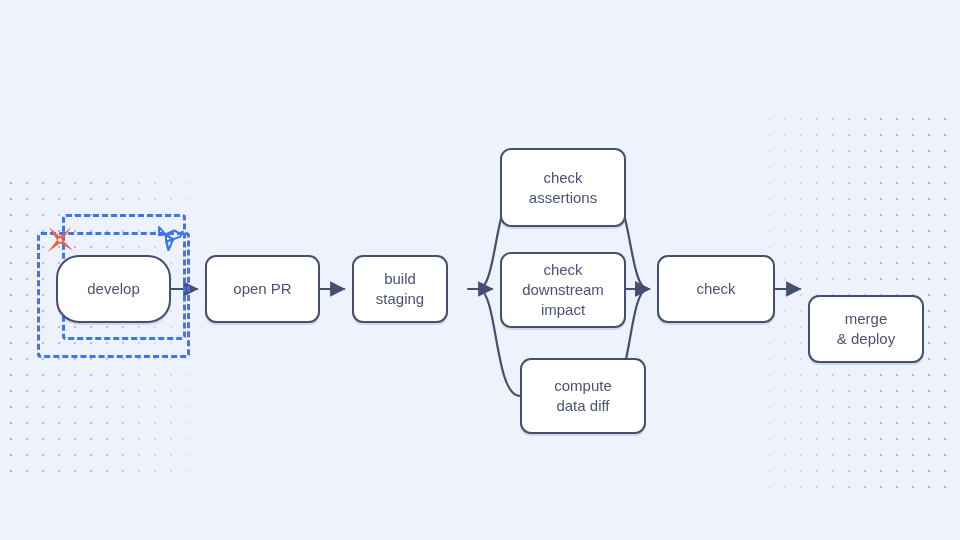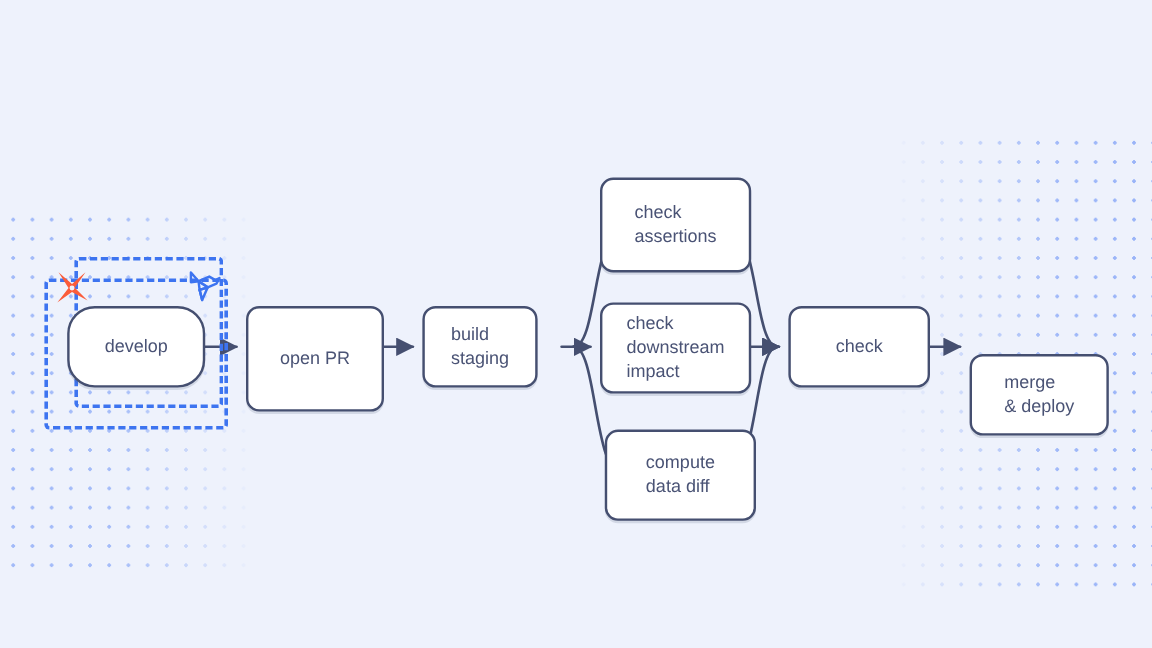--- a/index.html
+++ b/index.html
@@ -64,35 +64,35 @@
   
   .node {
     position: absolute;
     box-sizing: border-box;
     background: #ffffff;
     border: 2.2px solid #454f70;
     border-radius: 11px;
     display: flex;
     align-items: center;
     justify-content: center;
-    text-align: left;
+    text-align: center;
     color: #4a5375;
     font-size: 15px;
     line-height: 1.32;
     padding: 4px 17px;
     box-shadow: 0 2px 0 rgba(69,79,112,.16);
     white-space: pre-line;
   }
 
   #node-develop   { left: 56px;  top: 255px; width: 115px; height: 68px; border-radius: 23px; }
-  #node-open-pr   { left: 205px; top: 255px; width: 115px; height: 88px; }
+  #node-open-pr   { left: 205px; top: 255px; width: 115px; height: 68px; }
   #node-build     { left: 352px; top: 255px; width: 96px; height: 68px; }
   #node-assert    { left: 500px; top: 148px; width: 126px; height: 79px; }
   #node-downstr   { left: 500px; top: 252px; width: 126px; height: 76px; }
-  #node-datadiff  { left: 504px; top: 358px; width: 126px; height: 76px; }
+  #node-datadiff  { left: 520px; top: 358px; width: 126px; height: 76px; }
   #node-review    { left: 657px; top: 255px; width: 118px; height: 68px; }
   #node-merge     { left: 808px; top: 255px; width: 116px; height: 68px; margin-top: 40px; }
 
   
   #connectors {
     position: absolute;
     left: 0; top: 0;
     width: 960px; height: 540px;
     pointer-events: none;
   }

